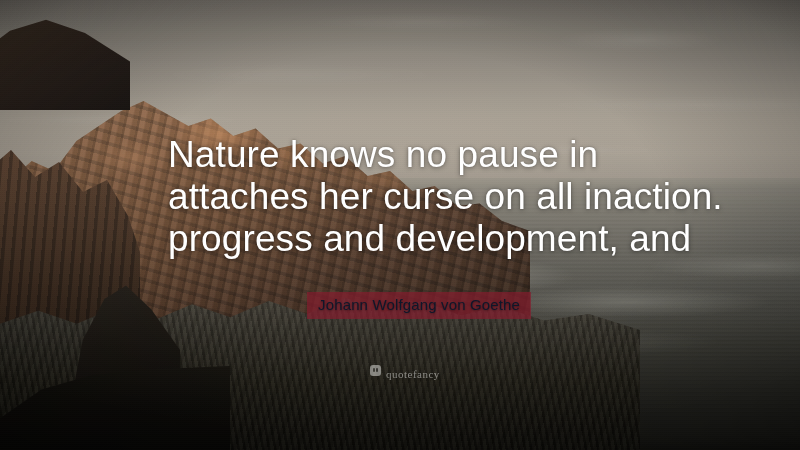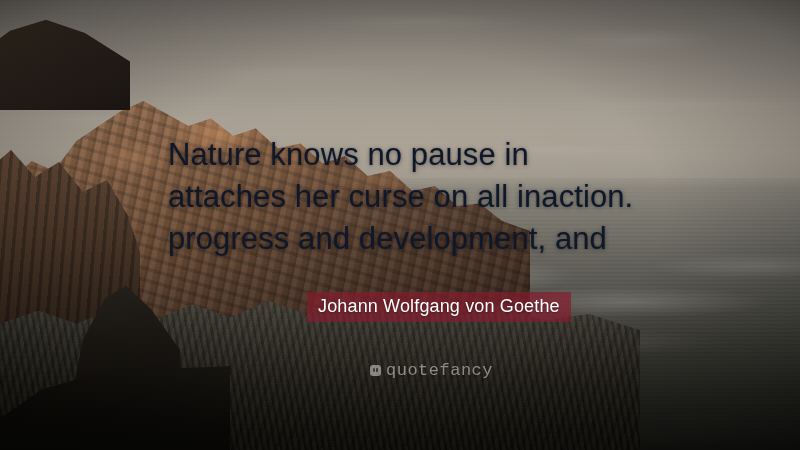--- a/index.html
+++ b/index.html
@@ -202,41 +202,41 @@
 
   
   #quote-block {
     position:absolute;
     left:168px; top:134px;
     width:480px;
     z-index:40;
   }
   .quote-line {
     font-family:"Liberation Sans", sans-serif;
-    font-size:31px;
+    font-size:37px;
     font-weight:300;
     line-height:42px;
-    color:#0f172a;
+    color:#ffffff;
     letter-spacing:.1px;
     white-space:nowrap;
     text-shadow:0 1px 5px rgba(0,0,0,.38), 0 0 2px rgba(0,0,0,.22);
   }
 
   #author-badge {
     position:absolute;
     left:307px; top:292px;
     padding:4px 11px 5px 11px;
     background:rgba(132,28,45,.70);
     z-index:41;
   }
   #author-name {
     font-family:"Liberation Sans", sans-serif;
-    font-size:18px;
+    font-size:15px;
     font-weight:400;
-    color:#ffffff;
+    color:#0f172a;
     letter-spacing:.15px;
     white-space:nowrap;
     text-shadow:0 1px 2px rgba(0,0,0,.35);
   }
 
   #watermark {
     position:absolute;
     left:370px; top:361px;
     display:flex; align-items:center; gap:5px;
     opacity:.58;
@@ -249,26 +249,27 @@
     position:relative;
     flex:0 0 auto;
   }
   #wm-logo::before, #wm-logo::after {
     content:""; position:absolute; top:3px;
     width:2px; height:4px; border-radius:1px; background:#4a4a46;
   }
   #wm-logo::before { left:2.5px; }
   #wm-logo::after  { left:6px; }
   #wm-text {
-    font-family:Liberation Mono, monospace;
-    font-size:17px;
+    font-family:Liberation Serif, serif;
+    font-size:11px;
     font-weight:400;
     color:#d6d6d2;
     letter-spacing:.5px;
     text-shadow:0 1px 2px rgba(0,0,0,.5);
+    margin-top:7px;
   }
 </style>
 </head>
 <body>
 
 <div id="stage">
 
   <div class="layer" id="sky"></div>
   <div class="layer" id="clouds"></div>
   <div class="layer" id="sea"></div>

